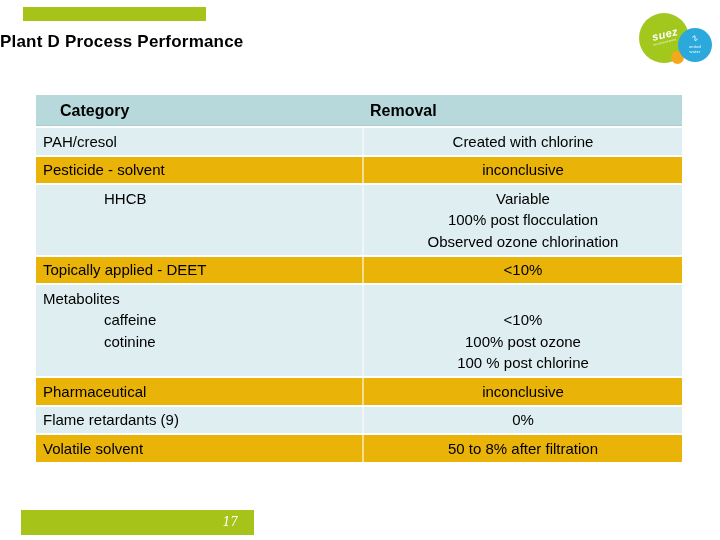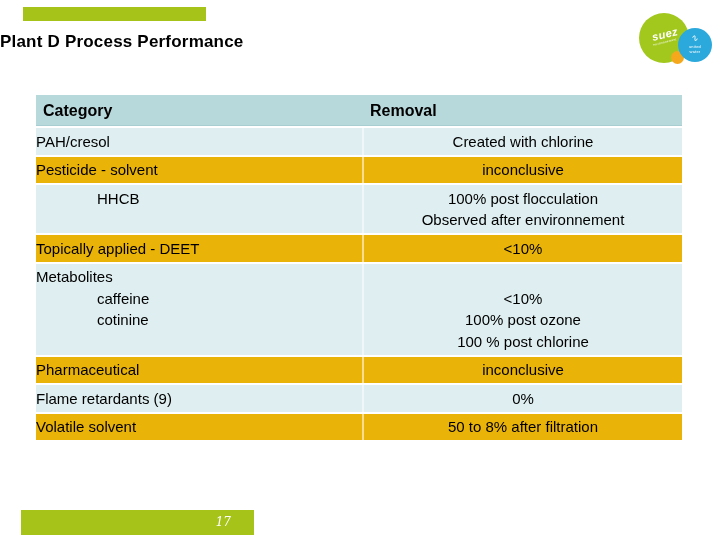--- a/index.html
+++ b/index.html
@@ -44,39 +44,39 @@
     color:#fff;font-size:4px;line-height:5px;letter-spacing:0.2px;
   }
 
   
   .table{position:absolute;left:36px;top:95px;width:646px;font-size:15px;}
   .thead{
     display:flex;background:#b7d9dc;height:31px;line-height:31px;
     font-weight:bold;font-size:16px;
     box-shadow:inset 0 -1px 0 #a9ced2;
   }
-  .th-cat{width:328px;padding-left:7px;box-sizing:border-box;}
+  .th-cat{width:328px;padding-left:24px;box-sizing:border-box;}
   .th-rem{flex:1;padding-left:6px;box-sizing:border-box;}
   .row{display:flex;border-top:2px solid #ffffff;}
   .row-teal{background:#dfeef0;}
   .row-alt{background:#eab308;}
   .cell{padding:2.5px 0;box-sizing:border-box;}
-  .cat{width:328px;padding-left:0;}
+  .cat{width:328px;padding-left:7px;}
   .rem{flex:1;text-align:center;}
   .line{line-height:21.5px;white-space:nowrap;}
   .indent{margin-left:61px;}
   .colsep{position:absolute;left:326px;top:33px;width:2px;height:100%;background:rgba(255,255,255,0.55);}
 
   
   .bottom-bar{
     position:absolute;left:21px;top:510px;width:233px;height:25px;background:#a6c31a;
     text-align:right;
   }
   .page-num{
-    display:inline-block;padding-right:23px;color:#fff;
+    display:inline-block;padding-right:16px;color:#fff;
     font-family:"DejaVu Serif",serif;font-style:italic;font-size:12px;line-height:25px;
   }
 </style>
 </head>
 <body>
 
 <div class="slide">
 
   <div class="top-bar"></div>
 
@@ -118,22 +118,23 @@
           </div>
           <div class="cell rem">
             <div class="line">inconclusive</div>
           </div>
         </div>
         <div class="row row-teal">
           <div class="cell cat">
             <div class="line indent">HHCB</div>
           </div>
           <div class="cell rem">
+            <div class="line">Variable</div>
             <div class="line">100% post flocculation</div>
-            <div class="line">Observed after environnement</div>
+            <div class="line">Observed ozone chlorination</div>
           </div>
         </div>
         <div class="row row-alt">
           <div class="cell cat">
             <div class="line">Topically applied - DEET</div>
           </div>
           <div class="cell rem">
             <div class="line">&lt;10%</div>
           </div>
         </div>

